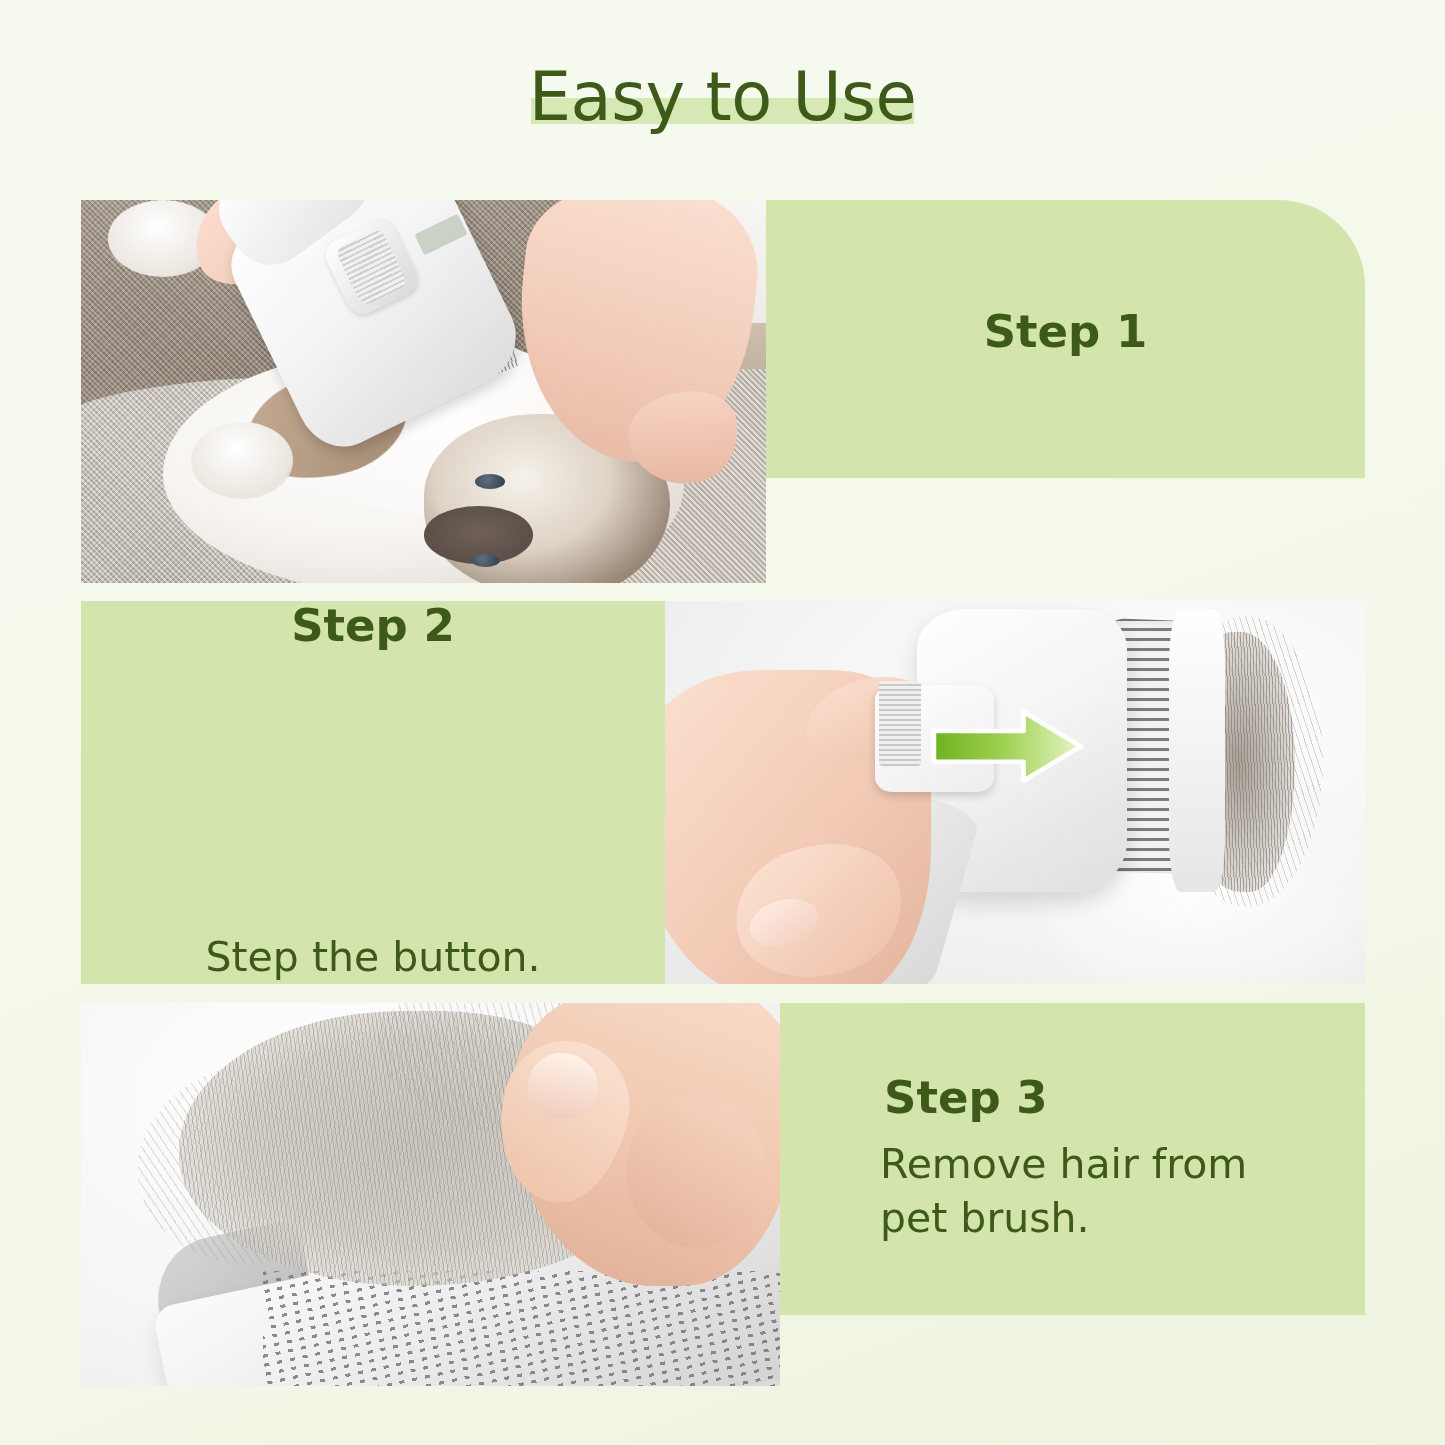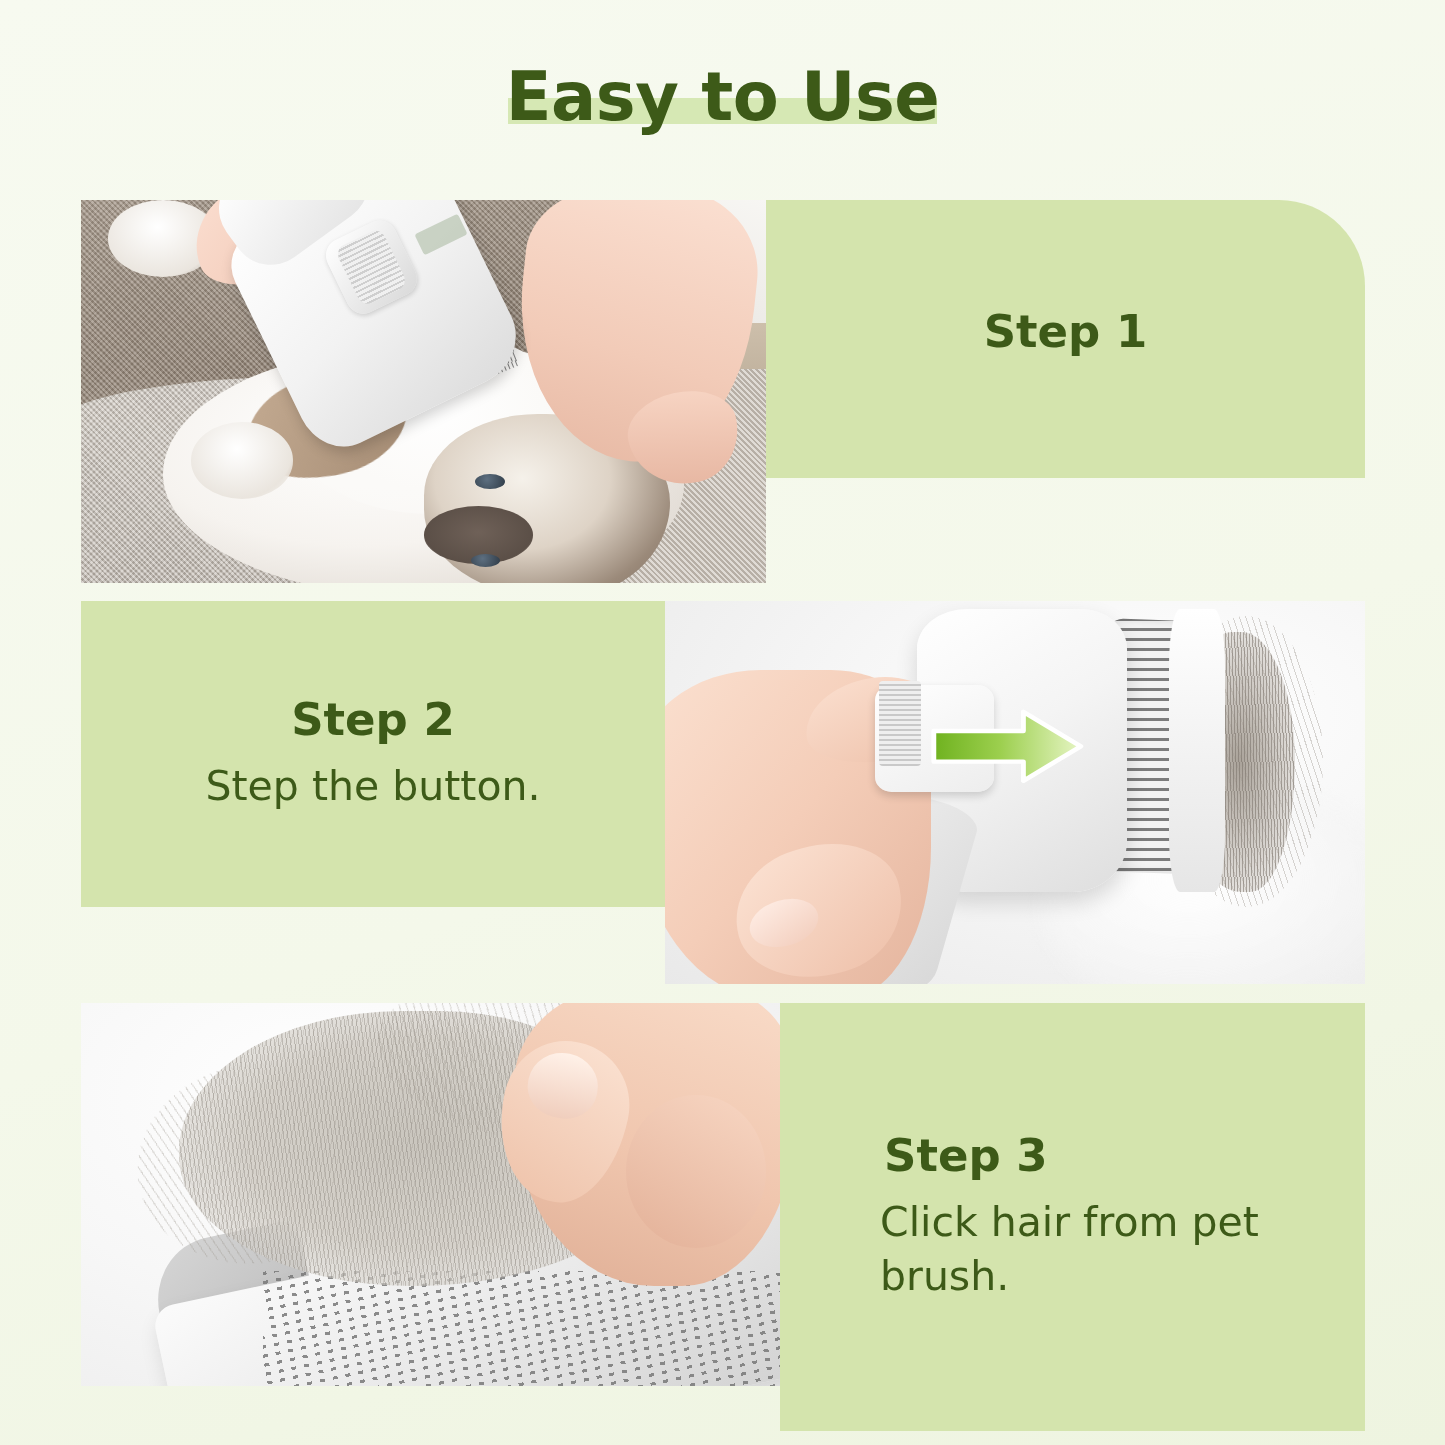--- a/index.html
+++ b/index.html
@@ -42,21 +42,21 @@
     right: 8px;
     bottom: 8px;
     height: 26px;
     background: #d6e8b4;
     z-index: 0;
   }
   .title-text {
     position: relative;
     z-index: 1;
     font-size: 67px;
-    font-weight: bold;
+    font-weight: normal;
     color: #3d5a18;
     letter-spacing: -0.5px;
     line-height: 1.05;
     white-space: nowrap;
   }
 
   
   .row {
     position: absolute;
     left: 81px;
@@ -86,31 +86,32 @@
     width: 599px;
     height: 278px;
     border-top-right-radius: 86px;
     align-items: center;
     text-align: center;
     padding: 0 30px;
   }
   
   .row-2 .panel {
     width: 584px;
-    height: 306px;
+    height: 383px;
     align-items: center;
     text-align: center;
     padding: 0 30px;
+    justify-content: space-between;
   }
   .row-2 .photo { width: 700px; height: 383px; }
   
   .row-3 .photo { width: 699px; height: 383px; }
   .row-3 .panel {
     width: 585px;
-    height: 428px;
+    height: 312px;
     align-items: flex-start;
     text-align: left;
     padding: 0 46px 0 100px;
   }
 
   .step-heading {
     font-size: 45px;
     font-weight: bold;
     color: #3d5a18;
     margin: 0 0 14px 0;
@@ -534,18 +535,18 @@
       <div class="ph3-hairmat"></div>
       <div class="ph3-hair-wisp-b"></div>
       <div class="ph3-hand"></div>
       <div class="ph3-knuckle"></div>
       <div class="ph3-thumb"></div>
       <div class="ph3-thumbnail"></div>
     </div>
 
     <div class="panel">
       <div class="step-heading">Step 3</div>
-      <div class="step-body">Click hair from pet brush.</div>
+      <div class="step-body">Remove hair from pet brush.</div>
     </div>
 
   </div>
 
 </div>
 
 </body></html>

